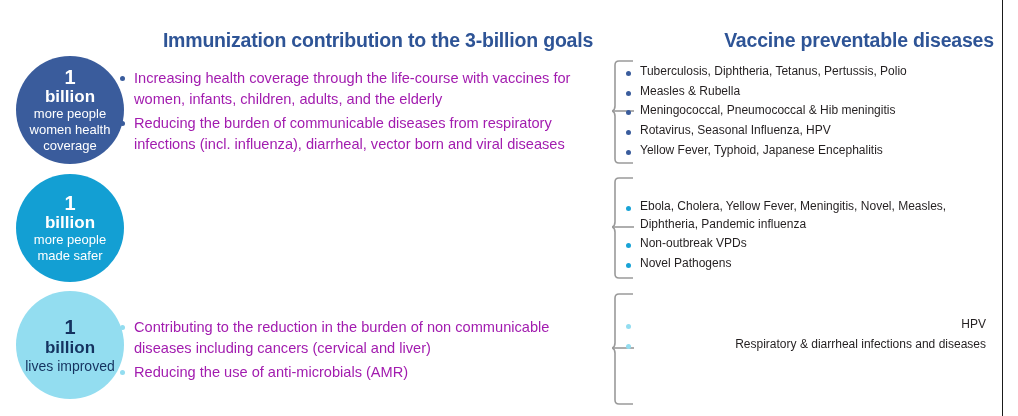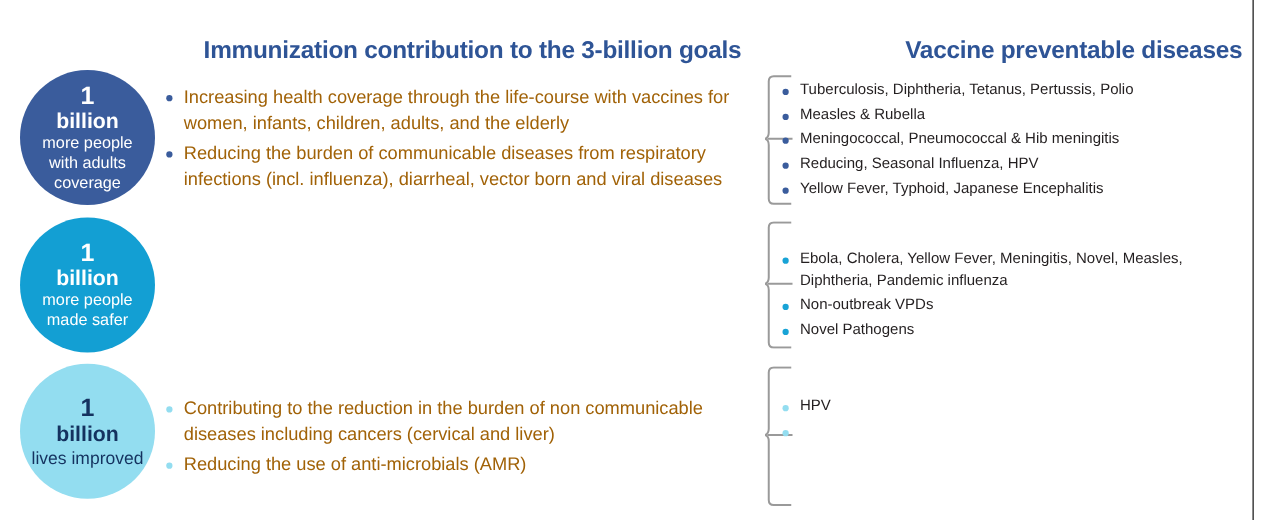--- a/index.html
+++ b/index.html
@@ -45,40 +45,40 @@
   .circle .big{font-size:17px;font-weight:bold;display:block;margin-top:-1px;}
   .circle .sub{font-size:13px;display:block;margin-top:1px;line-height:1.15;}
   #circle-1{left:16px;top:56px;background:#3A5C9C;color:#ffffff;}
   #circle-2{left:16px;top:174px;background:#139FD3;color:#ffffff;}
   #circle-3{left:16px;top:291px;background:#93DDF0;color:#14325F;}
   #circle-3 .sub{font-size:14px;}
 
   
   .mid-col{
     position:absolute;
-    left:131px;width:478px;
+    left:118px;width:478px;
     font-size:14.6px;
-    color:#a16207;
+    color:#a21caf;
     line-height:1.47;
   }
   #mid-1{top:68px;}
   #mid-2{top:207px;}
   #mid-3{top:317px;}
 
   
   .right-col{
     position:absolute;
     left:624px;width:362px;
     font-size:12px;
     color:#231f20;
     line-height:1.47;
   }
   #right-1{top:63px;}
   #right-2{top:198px;}
-  #right-3{top:316px;}
+  #right-3{top:316px;text-align:right;}
 
   .bl{
     position:relative;
     padding-left:16px;
     margin:0 0 2px 0;
   }
   .bl:last-child{margin-bottom:0;}
   .bl .dot{
     position:absolute;left:2px;top:8px;
     width:5px;height:5px;border-radius:50%;
@@ -105,21 +105,21 @@
   <div class="frame-edge"></div>
 
   <div class="heading" id="heading-left">Immunization contribution to the 3-billion goals</div>
 
   <div class="heading" id="heading-right">Vaccine preventable diseases</div>
 
   <div class="circle" id="circle-1">
     <span class="num">1</span>
     <span class="big">billion</span>
     <span class="sub">more people</span>
-    <span class="sub">with adults</span>
+    <span class="sub">women health</span>
     <span class="sub">coverage</span>
   </div>
 
   <div class="circle" id="circle-2">
     <span class="num">1</span>
     <span class="big">billion</span>
     <span class="sub">more people</span>
     <span class="sub">made safer</span>
   </div>
 
@@ -181,21 +181,21 @@
     <div class="bl tone-1">
       <span class="dot"></span>
       <span>Measles &amp; Rubella</span>
     </div>
     <div class="bl tone-1">
       <span class="dot"></span>
       <span>Meningococcal, Pneumococcal &amp; Hib meningitis</span>
     </div>
     <div class="bl tone-1">
       <span class="dot"></span>
-      <span>Reducing, Seasonal Influenza, HPV</span>
+      <span>Rotavirus, Seasonal Influenza, HPV</span>
     </div>
     <div class="bl tone-1">
       <span class="dot"></span>
       <span>Yellow Fever, Typhoid, Japanese Encephalitis</span>
     </div>
   </div>
 
   <div class="right-col" id="right-2">
     <div class="bl tone-2">
       <span class="dot"></span>
@@ -211,16 +211,17 @@
     </div>
   </div>
 
   <div class="right-col" id="right-3">
     <div class="bl tone-3">
       <span class="dot"></span>
       <span>HPV</span>
     </div>
     <div class="bl tone-3">
       <span class="dot"></span>
+      <span>Respiratory &amp; diarrheal infections and diseases</span>
     </div>
   </div>
 
 </div>
 
 </body></html>

